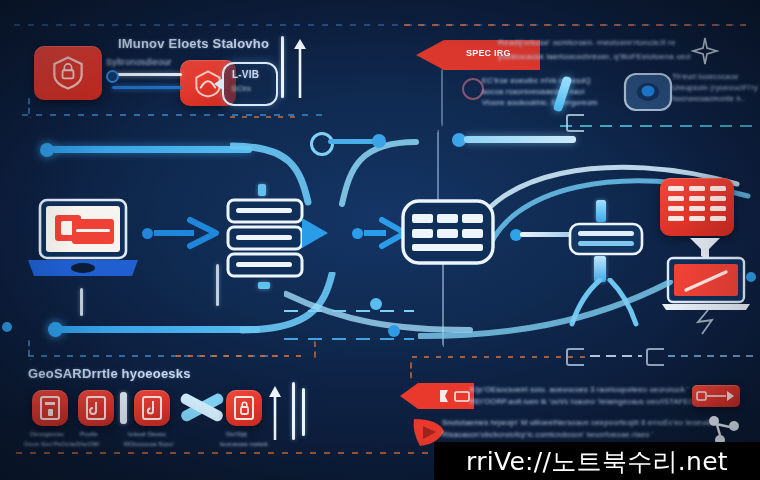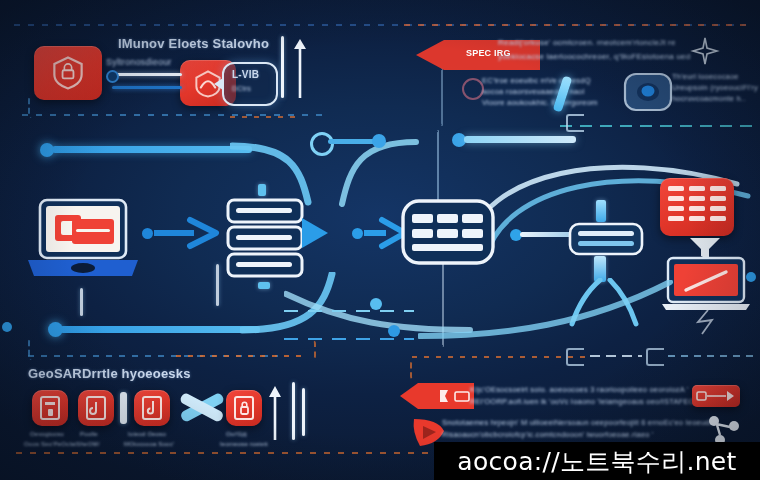--- a/index.html
+++ b/index.html
@@ -389,16 +389,16 @@
 
   <div style="position:absolute;left:566px;top:348px;width:16px;height:14px;border:2px solid #bcd6ec;border-right:none;border-radius:3px 0 0 3px;opacity:.75;"></div>
   <div style="position:absolute;left:646px;top:348px;width:16px;height:14px;border:2px solid #bcd6ec;border-right:none;border-radius:3px 0 0 3px;opacity:.75;"></div>
   <div class="dashrow" style="left:590px;top:355px;width:52px;background:repeating-linear-gradient(90deg,#cfe2f2 0 10px,transparent 10px 16px);opacity:.85;"></div>
   <div class="dashrow" style="left:668px;top:355px;width:88px;background:repeating-linear-gradient(90deg,#7fb9e0 0 7px,transparent 7px 13px);opacity:.8;"></div>
 
   <div class="dot" style="left:746px;top:272px;width:10px;height:10px;background:#2e9ae4;"></div>
   <div class="dot" style="left:2px;top:322px;width:10px;height:10px;background:#2e9ae4;"></div>
 
   <div id="watermark">
-    <span>aocoa://노트북수리.net</span>
+    <span>rriVe://노트북수리.net</span>
   </div>
 
 </div>
 
 </body></html>

